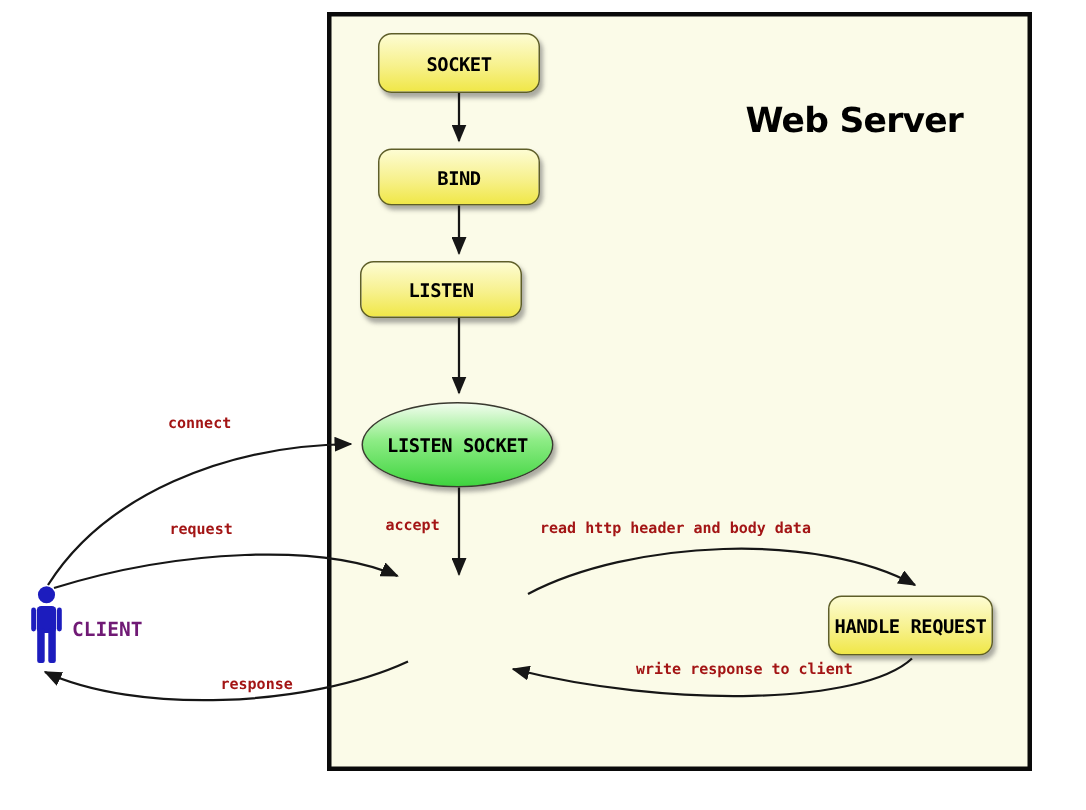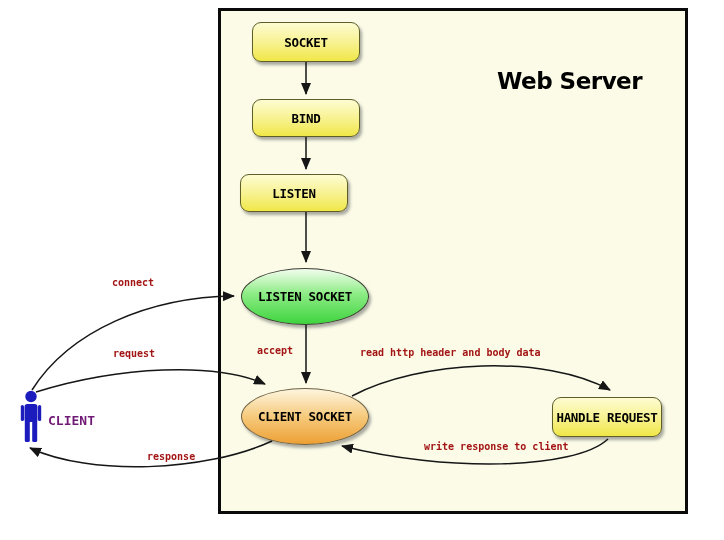--- a/index.html
+++ b/index.html
@@ -79,23 +79,20 @@
   </div>
   <div class="node rect-node" id="node-bind">
     <span>BIND</span>
   </div>
   <div class="node rect-node" id="node-listen">
     <span>LISTEN</span>
   </div>
   <div class="node ellipse-node ellipse-green" id="node-listen-socket">
     <span>LISTEN SOCKET</span>
   </div>
-  <div class="node ellipse-node ellipse-orange" id="node-client-socket">
-    <span>CLIENT SOCKET</span>
-  </div>
   <div class="node rect-node" id="node-handle-request">
     <span>HANDLE REQUEST</span>
   </div>
 
   <div class="edge-label" id="lbl-connect">connect</div>
   <div class="edge-label" id="lbl-request">request</div>
   <div class="edge-label" id="lbl-response">response</div>
   <div class="edge-label" id="lbl-accept">accept</div>
   <div class="edge-label" id="lbl-read">read http header and body data</div>
   <div class="edge-label" id="lbl-write">write response to client</div>

